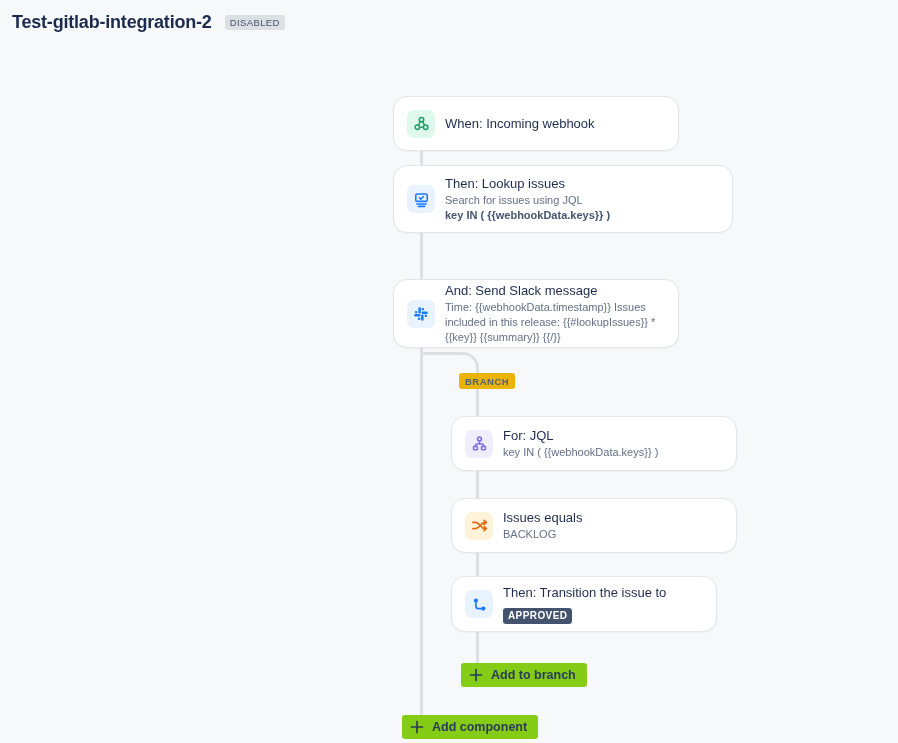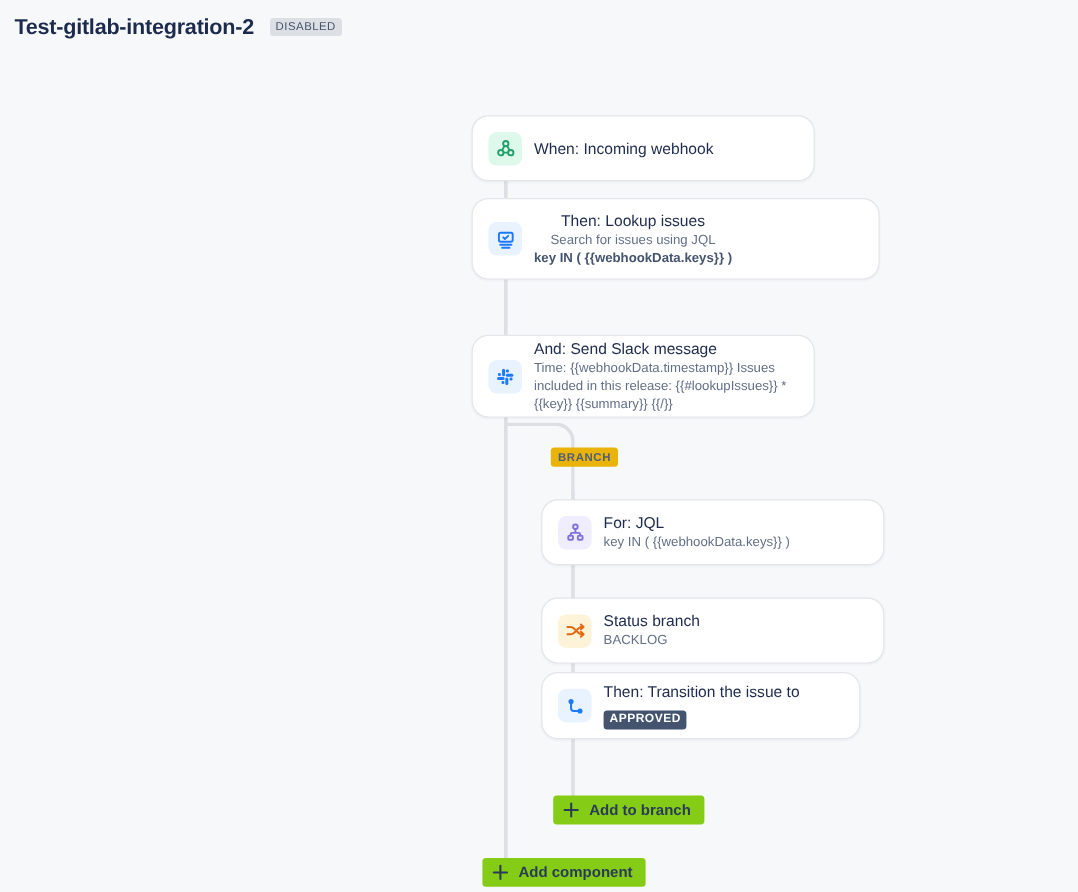--- a/index.html
+++ b/index.html
@@ -86,21 +86,21 @@
         <path d="M9.1 6.3 L10.9 9.5"></path>
         <path d="M6.3 11.5 L9.7 11.5"></path>
       </g>
     </svg>
   </span>
   <div class="node-text">
     <span class="node-title">When: Incoming webhook</span>
   </div>
 </div>
 
-<div class="node" style="left:393px;top:165px;width:340px;height:68px;text-align:center;">
+<div class="node" style="left:393px;top:165px;width:340px;height:68px;">
   <span class="icon-box bg-blue">
     <svg width="17" height="17" viewBox="0 0 16 16">
       <g stroke="#1D7AFC" fill="none" stroke-width="1.5" stroke-linecap="round" stroke-linejoin="round">
         <rect x="2.6" y="2.8" width="10.8" height="7" rx="1.4"></rect>
         <path d="M6 6.4 l1.3 1.3 L9.9 5.2"></path>
         <path d="M3.6 12.2 h8.8"></path>
         <path d="M5.1 14.5 h5.8"></path>
       </g>
     </svg>
   </span>
@@ -155,26 +155,26 @@
     <svg width="17" height="17" viewBox="0 0 16 16">
       <g stroke="#E56910" fill="none" stroke-width="1.6" stroke-linecap="round" stroke-linejoin="round">
         <path d="M1.8 5.1 h2.5 c3.5 0 5.4 5.8 8.3 5.8 h1.2"></path>
         <path d="M1.8 10.9 h2.5 c3.5 0 5.4 -5.8 8.3 -5.8 h1.2"></path>
         <path d="M12.3 3.2 l2.1 1.9 -2.1 1.9"></path>
         <path d="M12.3 9 l2.1 1.9 -2.1 1.9"></path>
       </g>
     </svg>
   </span>
   <div class="node-text">
-    <span class="node-title">Status branch</span>
+    <span class="node-title">Issues equals</span>
     <span class="node-sub">BACKLOG</span>
   </div>
 </div>
 
-<div class="node" style="left:451px;top:560px;width:266px;height:56px;">
+<div class="node" style="left:451px;top:576px;width:266px;height:56px;">
   <span class="icon-box bg-blue">
     <svg width="17" height="17" viewBox="0 0 16 16">
       <g>
         <path d="M4.6 6 v3.7 a2.1 2.1 0 0 0 2.1 2.1 h4.7" stroke="#1D7AFC" fill="none" stroke-width="1.6"></path>
         <circle cx="4.6" cy="4.4" r="2" fill="#1D7AFC"></circle>
         <circle cx="11.6" cy="11.8" r="2" fill="#1D7AFC"></circle>
       </g>
     </svg>
   </span>
   <div class="node-text">

